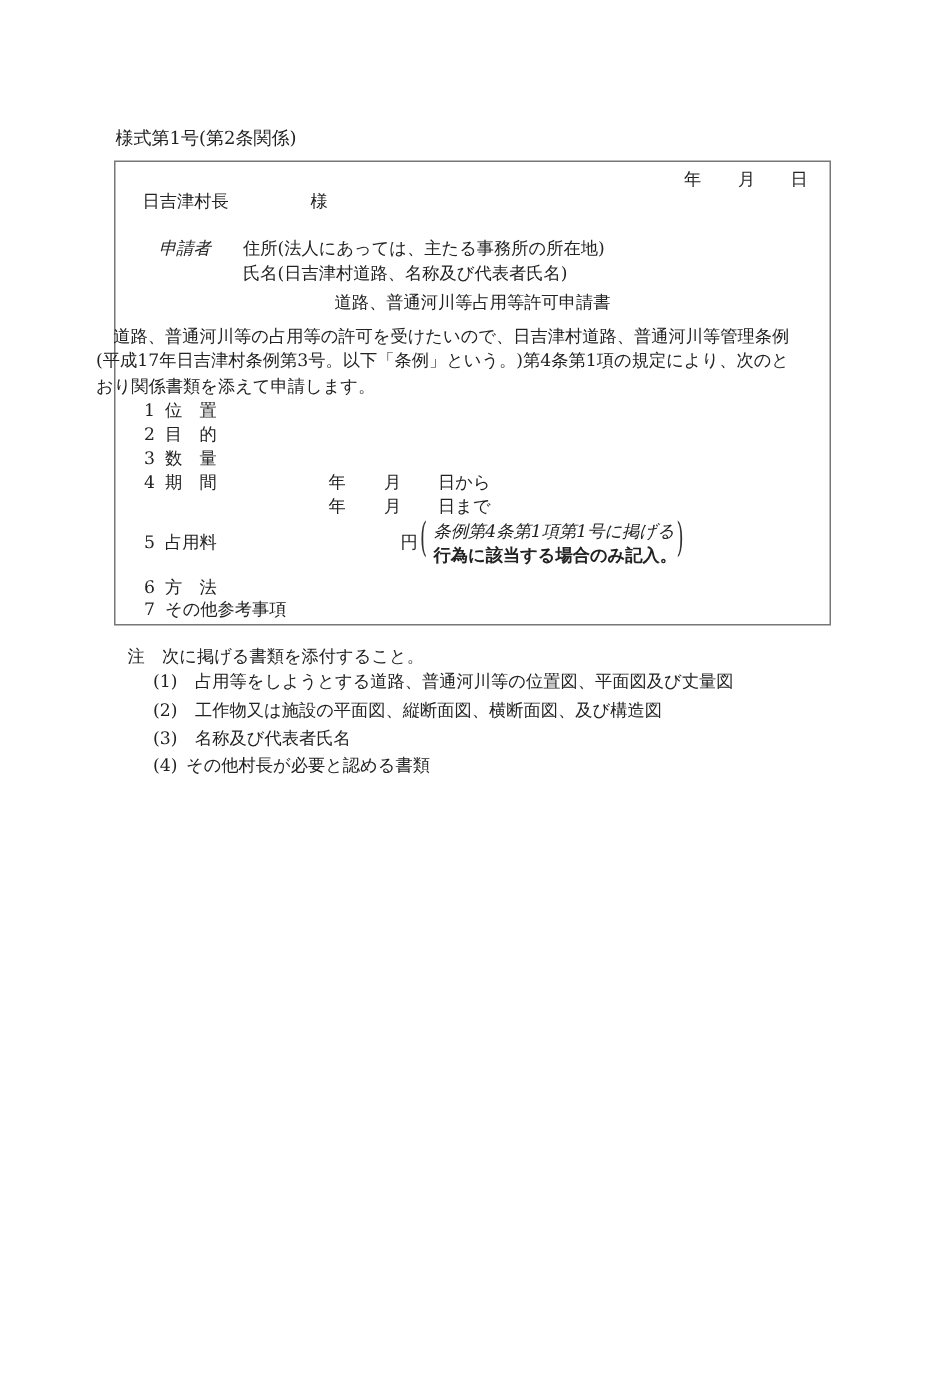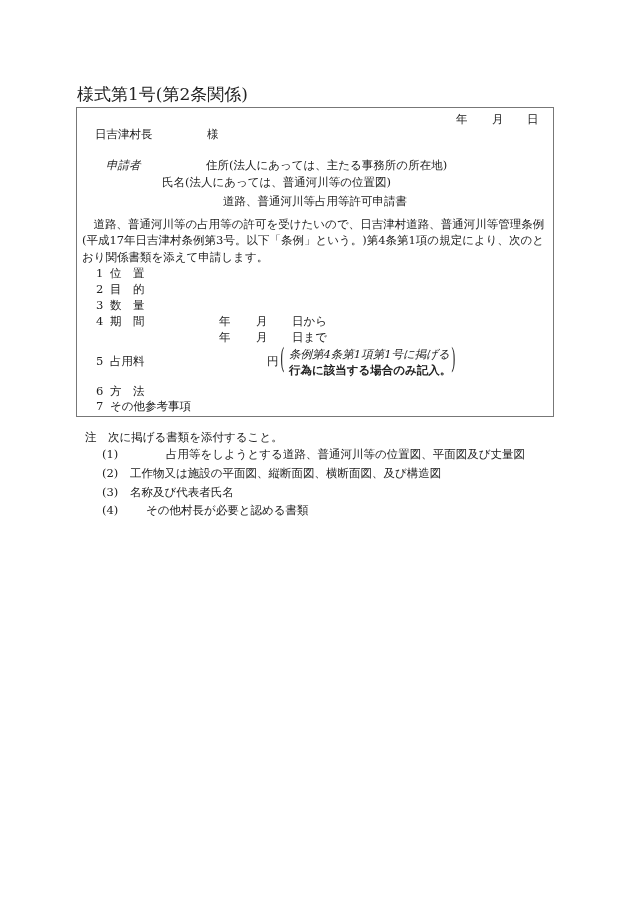--- a/index.html
+++ b/index.html
@@ -8,37 +8,37 @@
   }
   body {
     width: 630px; height: 915px;
     position: relative;
     font-family: "DejaVu Serif", "Liberation Serif", serif;
     color: #222222;
     font-size: 11.5px;
     overflow: hidden;
   }
   .abs { position: absolute; white-space: nowrap; line-height: 1; }
-  .form-title { left: 77px; top: 86px; font-size: 17px; }
+  .form-title { left: 77px; top: 86px; font-size: 12px; }
   .box {
     position: absolute;
     left: 76px; top: 107px;
     width: 478px; height: 310px;
     border: 1px solid #777777;
     box-sizing: border-box;
   }
   .addressee { left: 95px; top: 129px; }
   .addressee-suffix { left: 207px; top: 129px; }
   .applicant-label { left: 106px; top: 160px; font-style: italic; }
-  .addr-line { left: 162px; top: 160px; margin-left: 44px; }
+  .addr-line { left: 162px; top: 160px; }
   .name-line { left: 162px; top: 177px; }
   .doc-title { left: 223px; top: 196px; }
   .body-text {
     position: absolute;
-    left: 82px; top: 216px;
+    left: 64px; top: 216px;
     width: 472px;
     line-height: 16.3px;
     white-space: normal;
     font-size: 11.5px;
   }
   .item { position: absolute; line-height: 1; white-space: nowrap; }
   .note-head { left: 85px; top: 432px; }
   .note-item { position: absolute; white-space: nowrap; line-height: 1; }
 </style>
 </head>
@@ -50,21 +50,21 @@
 
 <div class="abs" style="left:456px; top:114px;">年</div>
 <div class="abs" style="left:492px; top:114px;">月</div>
 <div class="abs" style="left:527px; top:114px;">日</div>
 
 <div class="abs addressee">日吉津村長</div>
 <div class="abs addressee-suffix">様</div>
 
 <div class="abs applicant-label">申請者</div>
 <div class="abs addr-line">住所(法人にあっては、主たる事務所の所在地)</div>
-<div class="abs name-line">氏名(法人にあっては、普通河川等の位置図)</div>
+<div class="abs name-line">氏名(日吉津村道路、名称及び代表者氏名)</div>
 
 <div class="abs doc-title">道路、普通河川等占用等許可申請書</div>
 
 <div class="body-text">　道路、普通河川等の占用等の許可を受けたいので、日吉津村道路、普通河川等管理条例(平成17年日吉津村条例第3号。以下「条例」という。)第4条第1項の規定により、次のとおり関係書類を添えて申請します。</div>
 
 <div class="item" style="left:96px; top:268px;">
   <span>1</span>
   <span style="position:absolute; left:14px;">位</span>
   <span style="position:absolute; left:37px;">置</span>
 </div>
@@ -108,26 +108,26 @@
 </div>
 <div class="item" style="left:96px; top:401px;">
   <span>7</span>
   <span style="position:absolute; left:14px;">その他参考事項</span>
 </div>
 
 <div class="abs note-head">注　次に掲げる書類を添付すること。</div>
 
 <div class="note-item" style="left:102px; top:449px;">
   <span>(1)</span>
-  <span style="position:absolute; left:28px;margin-left:36px;">占用等をしようとする道路、普通河川等の位置図、平面図及び丈量図</span>
+  <span style="position:absolute; left:28px;">占用等をしようとする道路、普通河川等の位置図、平面図及び丈量図</span>
 </div>
 <div class="note-item" style="left:102px; top:468px;">
   <span>(2)</span>
   <span style="position:absolute; left:28px;">工作物又は施設の平面図、縦断面図、横断面図、及び構造図</span>
 </div>
 <div class="note-item" style="left:102px; top:487px;">
   <span>(3)</span>
   <span style="position:absolute; left:28px;">名称及び代表者氏名</span>
 </div>
 <div class="note-item" style="left:102px; top:505px;">
   <span>(4)</span>
-  <span style="position:absolute; left:44px;text-align:right;">その他村長が必要と認める書類</span>
+  <span style="position:absolute; left:22px;text-align:right;">その他村長が必要と認める書類</span>
 </div>
 
 </body></html>

